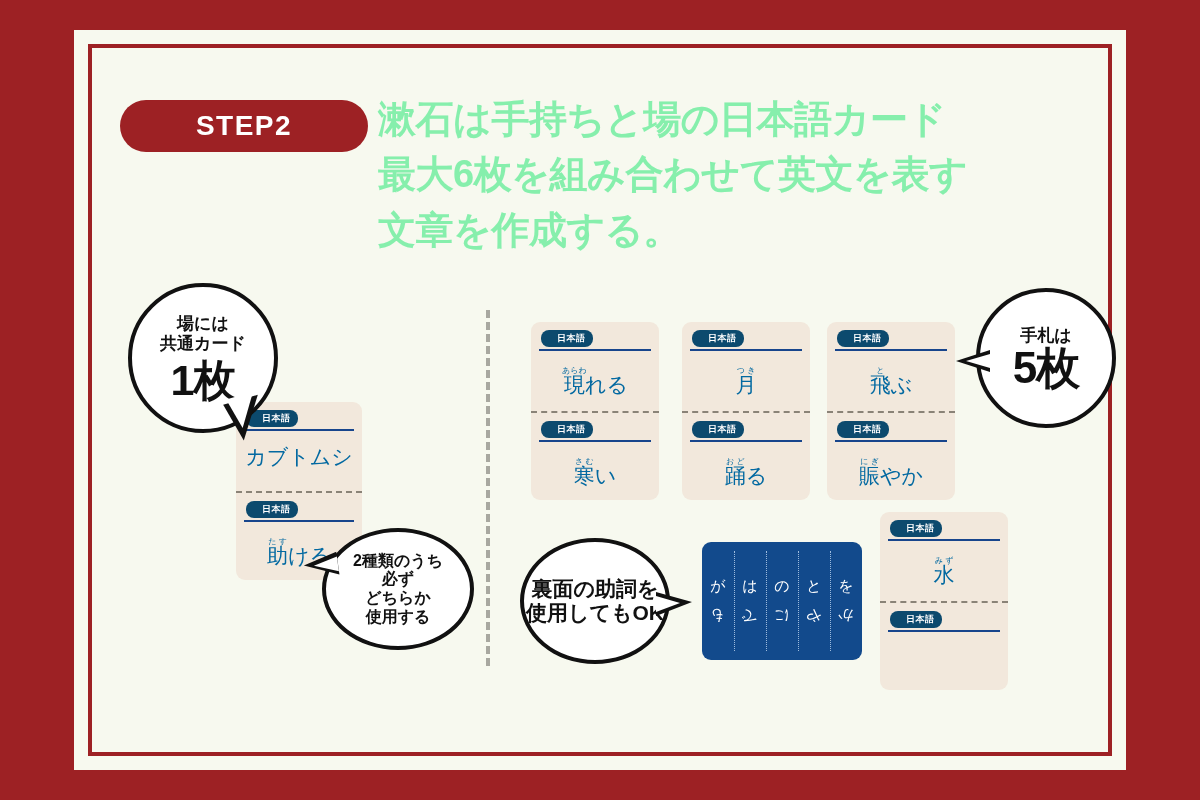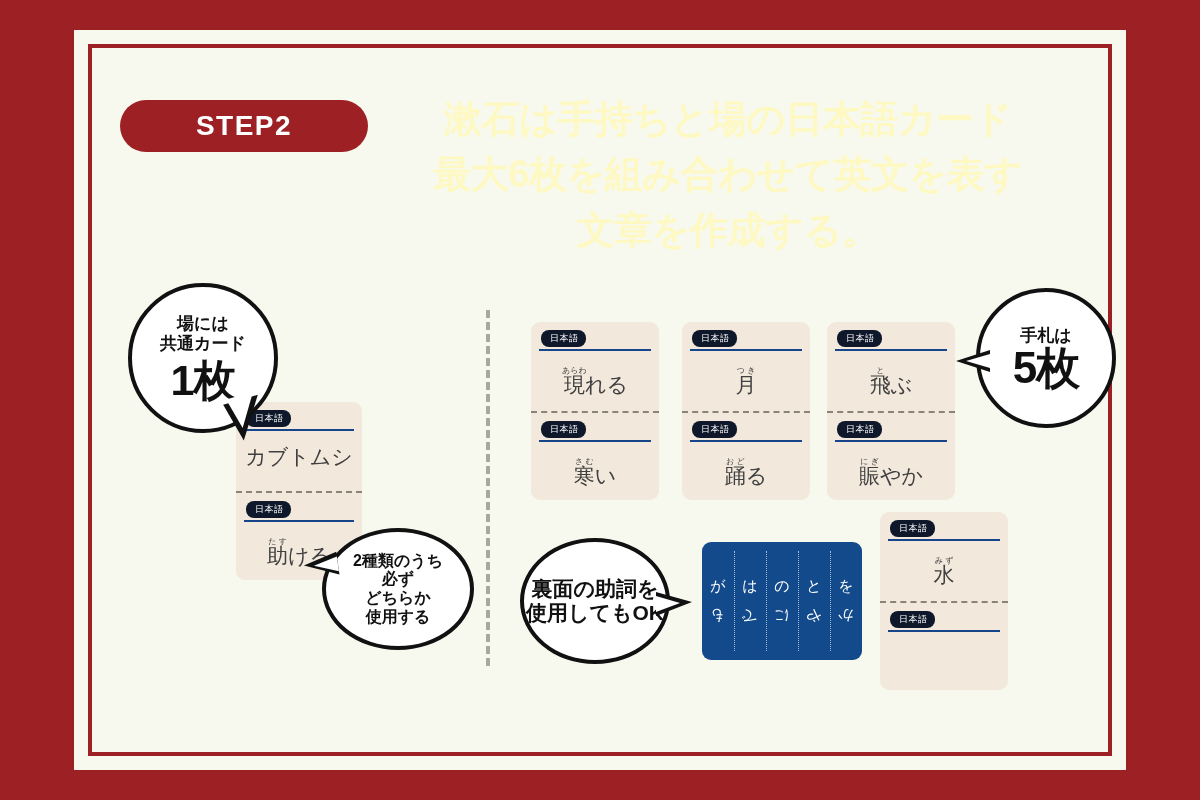--- a/index.html
+++ b/index.html
@@ -41,23 +41,22 @@
     letter-spacing: 1.5px;
     display: flex; align-items: center; justify-content: center;
   }
   #headline {
     position: absolute;
     left: 378px; top: 92px;
     width: 700px;
     font-size: 38px;
     font-weight: bold;
     line-height: 1.46;
-    color: #fef9c3;
+    color: #86efac;
     letter-spacing: -0.5px;
-    text-align: center;
   }
   #headline .hl-line { display: block; white-space: nowrap; }
 
   
   #center-divider {
     position: absolute;
     left: 486px; top: 310px;
     width: 0; height: 356px;
     border-left: 4px dashed #a8a8a0;
   }
@@ -71,42 +70,42 @@
   }
   .card-half {
     position: relative;
     height: 50%;
     padding: 9px 0 0 0;
   }
   .card-half.bottom { border-top: 2px dashed #8a8377; }
   .badge {
     position: absolute;
     left: 10px; top: 8px;
-    background: #0f172a;
+    background: #0c4a6e;
     color: #ffffff;
     font-size: 9px;
-    font-weight: normal;
+    font-weight: bold;
     line-height: 1;
-    padding: 4px 7px 4px 9px;
+    padding: 4px 7px 4px 16px;
     border-radius: 8px;
     letter-spacing: 0.5px;
   }
   .rule {
     position: absolute;
     left: 8px; right: 8px; top: 27px;
     height: 2px;
     background: #17458c;
   }
   .word {
     position: absolute;
     left: 0; right: 0; top: 44px;
     text-align: center;
     font-family: "Liberation Serif", "DejaVu Serif", serif;
     font-size: 21px;
-    color: #404040;
+    color: #0369a1;
     line-height: 1.1;
   }
   .word ruby { ruby-position: over; }
   .word rt {
     font-size: 8px;
     font-family: "Liberation Serif", "DejaVu Serif", serif;
     line-height: 1;
   }
 
   

